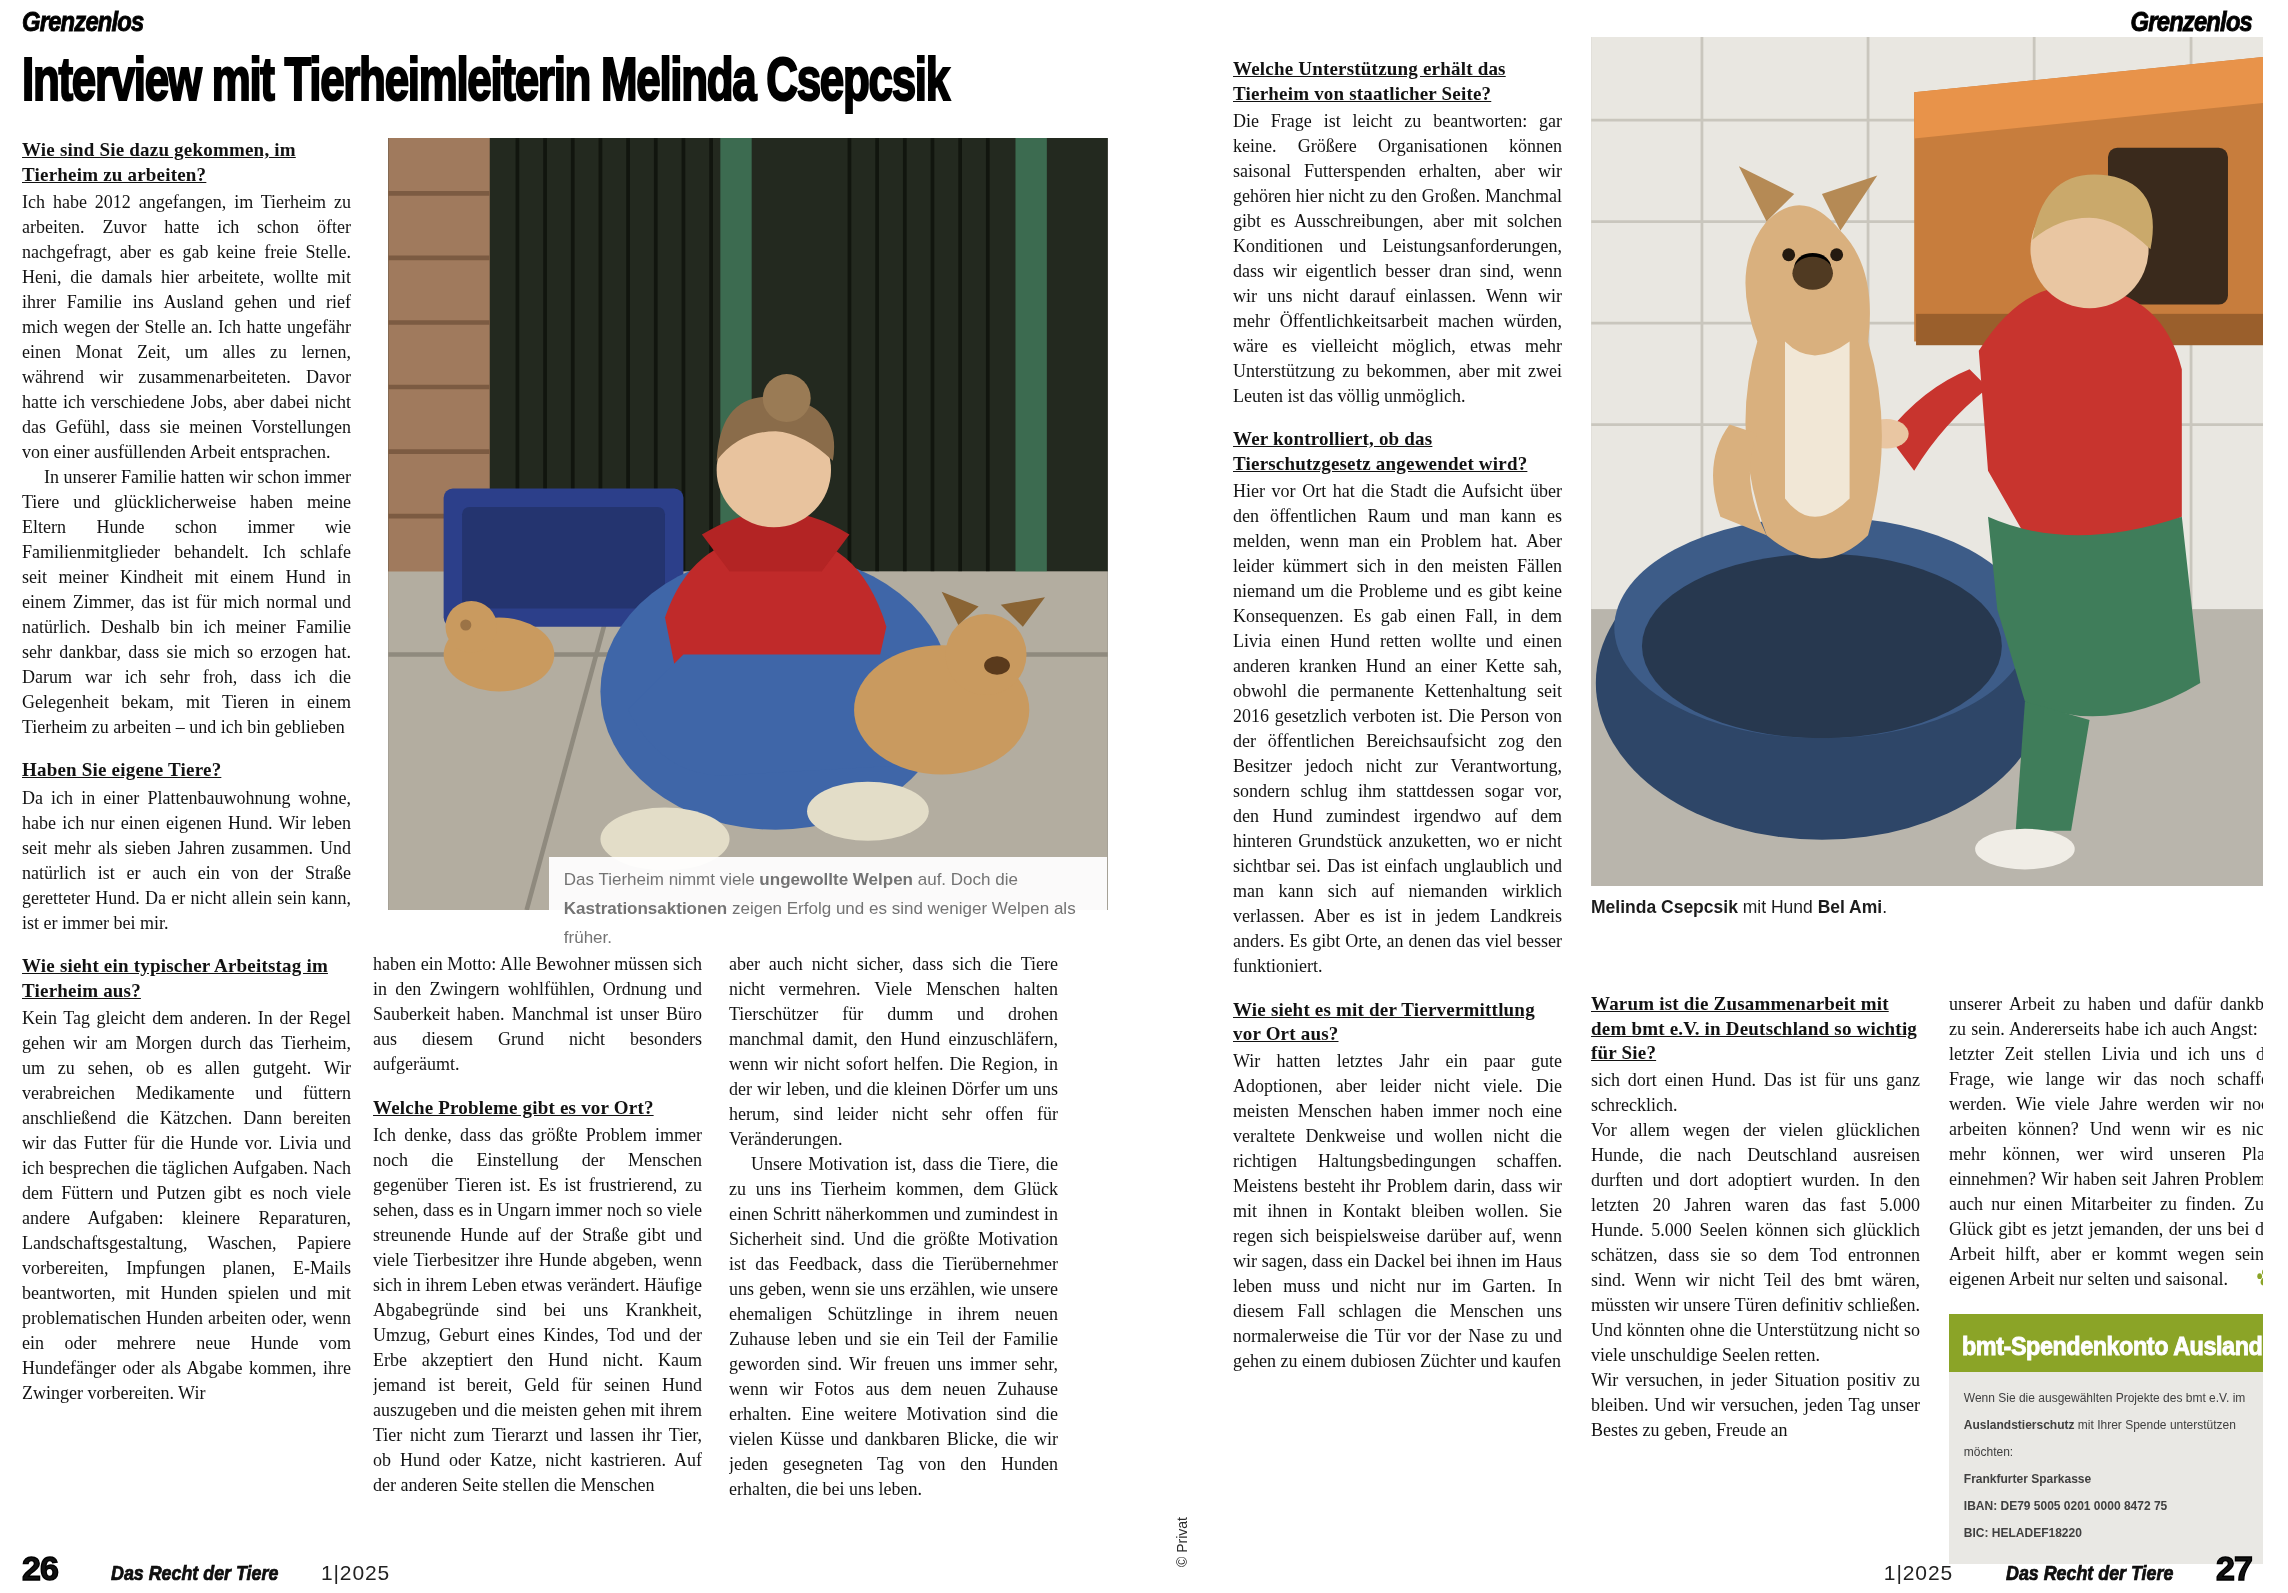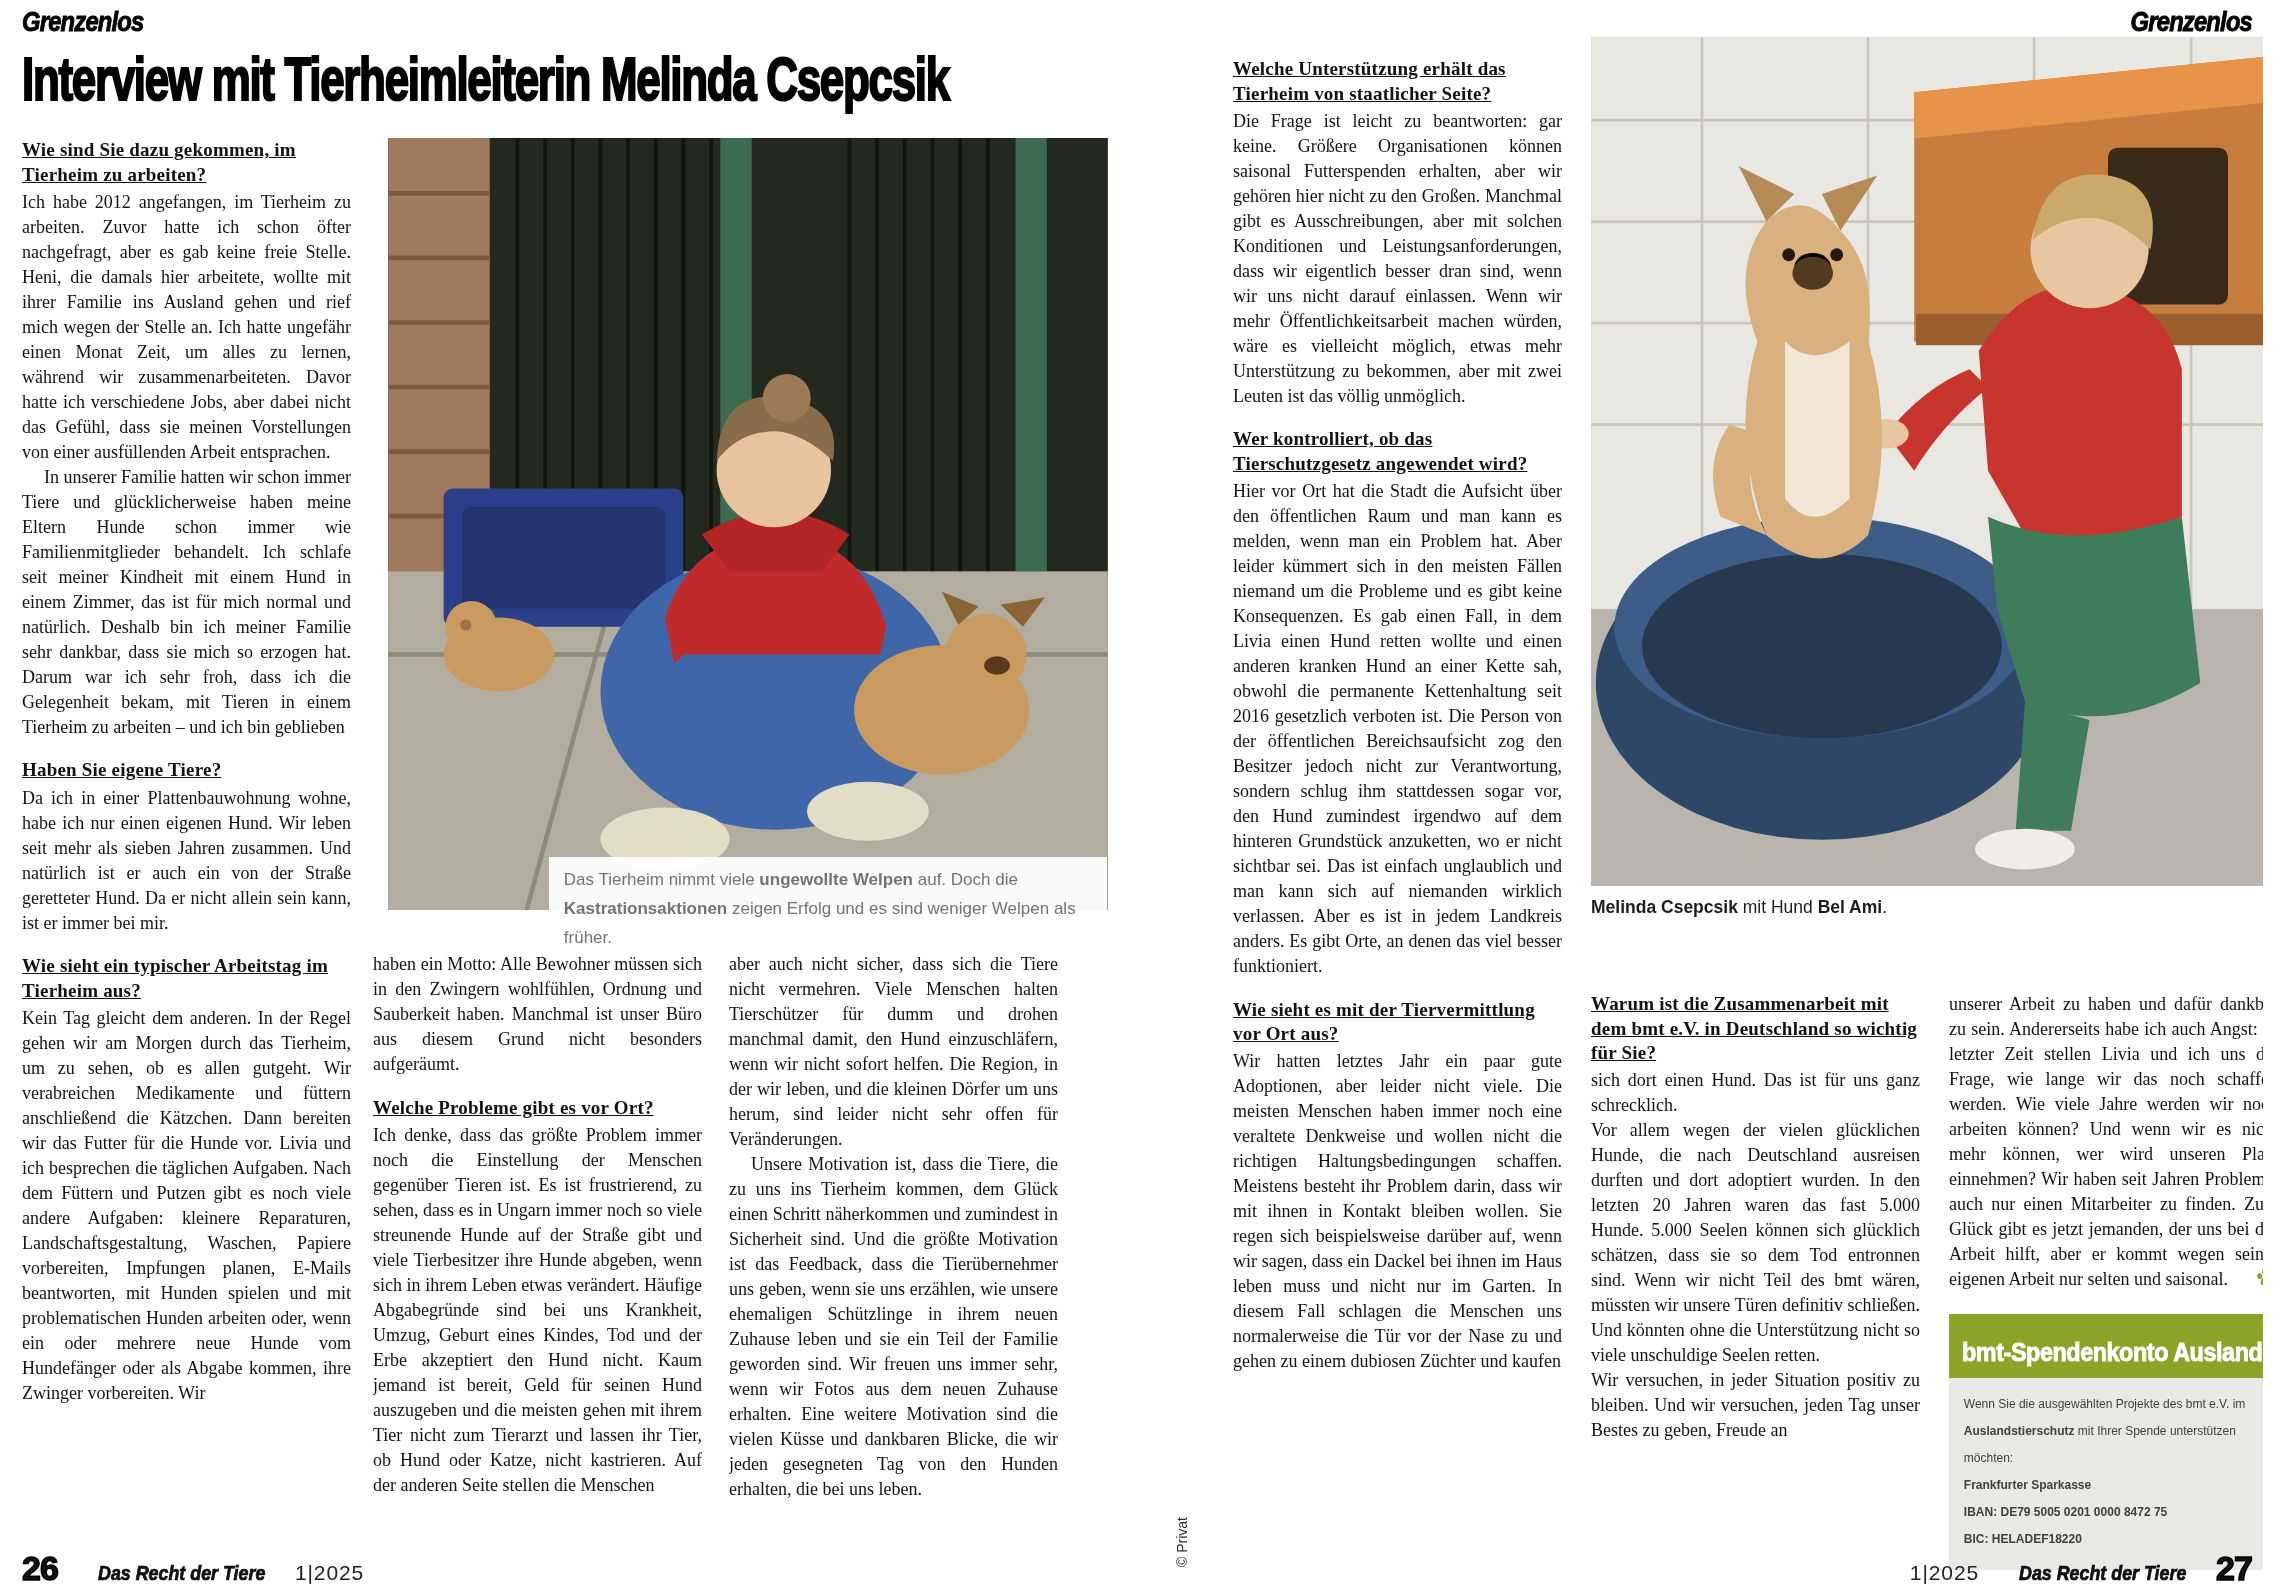--- a/index.html
+++ b/index.html
@@ -32,33 +32,33 @@
 
   #caption-left{position:absolute;left:549px;top:857px;width:558px;box-sizing:border-box;
         background:rgba(255,255,255,.94);padding:8.3px 14.8px 9.2px 14.8px;
         font-family:"Liberation Sans",sans-serif;font-size:17px;line-height:29px;color:#737373;}
   #caption-right{position:absolute;left:1591px;top:895px;width:687px;
         font-family:"Liberation Sans",sans-serif;font-size:17.5px;line-height:24px;color:#1c1c1c;}
   .b{font-weight:700;}
 
   #donation-box{position:absolute;left:1949px;top:1314px;width:329px;}
   #donation-title{background:var(--green,#8ba427);color:#fff;font-family:"Liberation Sans",sans-serif;
-        font-weight:700;font-size:26px;letter-spacing:-0.5px;padding:23px 13px 10px 13px;
+        font-weight:700;font-size:26px;letter-spacing:-0.5px;padding:17px 13px 10px 13px;
         -webkit-text-stroke:0.9px #fff;}
   #donation-title .cond{display:inline-block;transform:scaleX(.9);transform-origin:left center;white-space:nowrap;}
   #donation-body{background:#e9e8e4;padding:13px 14.8px 16.6px 14.8px;
         font-family:"Liberation Sans",sans-serif;font-size:12px;line-height:27px;color:#404040;}
   #donation-body p{margin:0;}
 
   #photo-credit{position:absolute;left:1174px;top:1567px;transform:rotate(-90deg);
         transform-origin:0 0;font-family:"Liberation Sans",sans-serif;font-size:14px;
         color:#2b2b2b;white-space:nowrap;}
 
   .footer{position:absolute;top:1549px;font-family:"Liberation Sans",sans-serif;
-        font-size:21px;color:#111;white-space:nowrap;display:flex;align-items:baseline;}
+        font-size:21px;color:#111;white-space:nowrap;display:flex;align-items:baseline;gap:13px;}
   #footer-left{left:22px;}
   #footer-right{right:11px;flex-direction:row;}
   .pgnum{font-size:34px;font-weight:700;-webkit-text-stroke:1.4px #000;letter-spacing:-0.9px;}
   .mag{font-weight:700;font-style:italic;margin-left:40px;-webkit-text-stroke:0.7px #000;}
   .mag .cond{display:inline-block;transform:scaleX(.85);transform-origin:left center;}
   .issue{color:#222;letter-spacing:0.9px;}
 </style>
 </head>
 <body>
 

